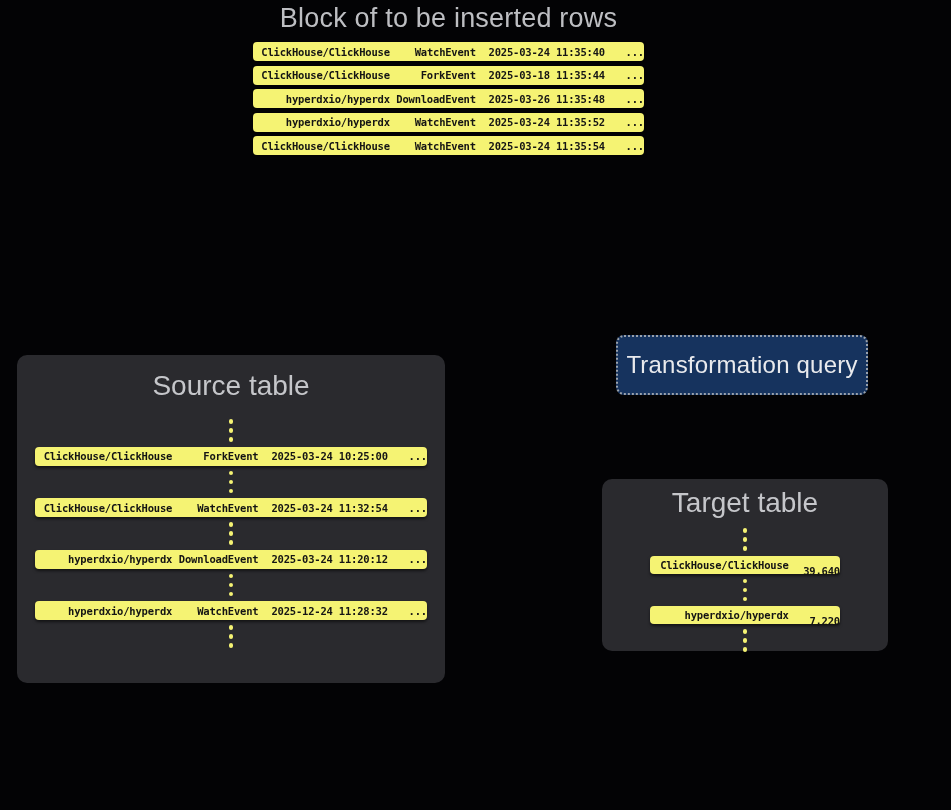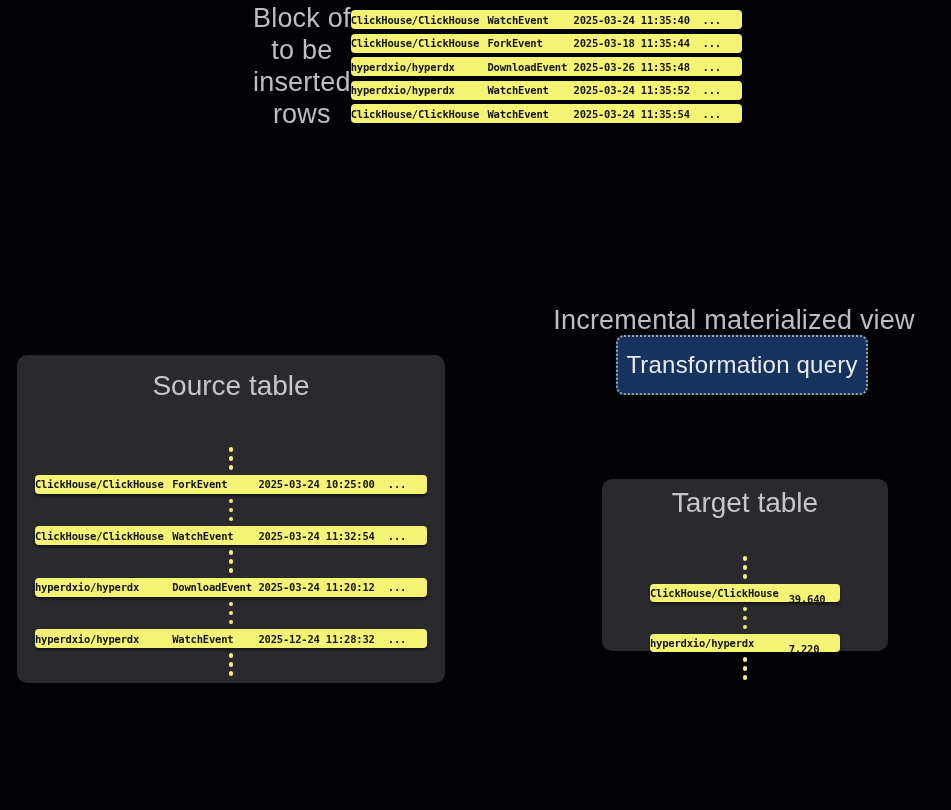--- a/index.html
+++ b/index.html
@@ -38,52 +38,52 @@
     display:flex;
     align-items:center;
     font-family:"DejaVu Sans Mono", monospace;
     font-weight:700;
     font-size:10.5px;
     letter-spacing:-0.2px;
     color:var(--row-text);
     box-shadow:0 2px 3px rgba(0,0,0,.55);
     flex:none;
   }
-  .event-row .cell{display:block;text-align:left;white-space:nowrap;}
+  .event-row .cell{display:block;text-align:right;white-space:nowrap;}
   .event-row .repo{width:35%;}
   .event-row .event{width:22%;}
   .event-row .time{width:33%;}
   .event-row .more{width:10%;}
   .dots{
     display:flex;flex-direction:column;align-items:center;
     gap:4.5px;flex:none;
   }
   .dots i{
     display:block;width:4.5px;height:4.5px;border-radius:50%;
     background:var(--row-yellow);
   }
   .panel{
     position:absolute;
     background:var(--panel);
     border-radius:10px;
-    display:flex;flex-direction:column;align-items:center;gap:28px;
+    display:flex;flex-direction:column;align-items:center;
   }
   .panel-title{
     color:var(--panel-title-gray);
     font-size:28px;
     line-height:36px;
     font-weight:400;
     text-align:center;
   }
   .stack{display:flex;flex-direction:column;align-items:center;}
   .stack>*{margin-top:5px;}
   
   .insert-block{
     position:absolute;left:253px;top:2px;width:391px;
-    display:flex;flex-direction:row;
+    display:flex;flex-direction:column;
   }
   .insert-block .rows{
     margin-top:8px;
     display:flex;flex-direction:column;gap:4.5px;
   }
   .insert-block .event-row{width:391px;}
   
   .source-panel{left:17px;top:355px;width:428px;height:328px;}
   .source-panel .panel-title{margin-top:13px;}
   .source-panel .stack>*:first-child{margin-top:15px;}
@@ -199,21 +199,20 @@
         <span class="cell more">...</span>
       </div>
       <div class="dots">
           <i></i>
           <i></i>
           <i></i>
         </div>
     </div>
   </section>
 
-  <h2 class="big-title mv-title">Incremental materialized view</h2>
   <div class="transform-btn">Transformation query</div>
 
   <section class="panel target-panel">
     <h2 class="panel-title">Target table</h2>
     <div class="stack">
       <div class="dots">
           <i></i>
           <i></i>
           <i></i>
         </div>

